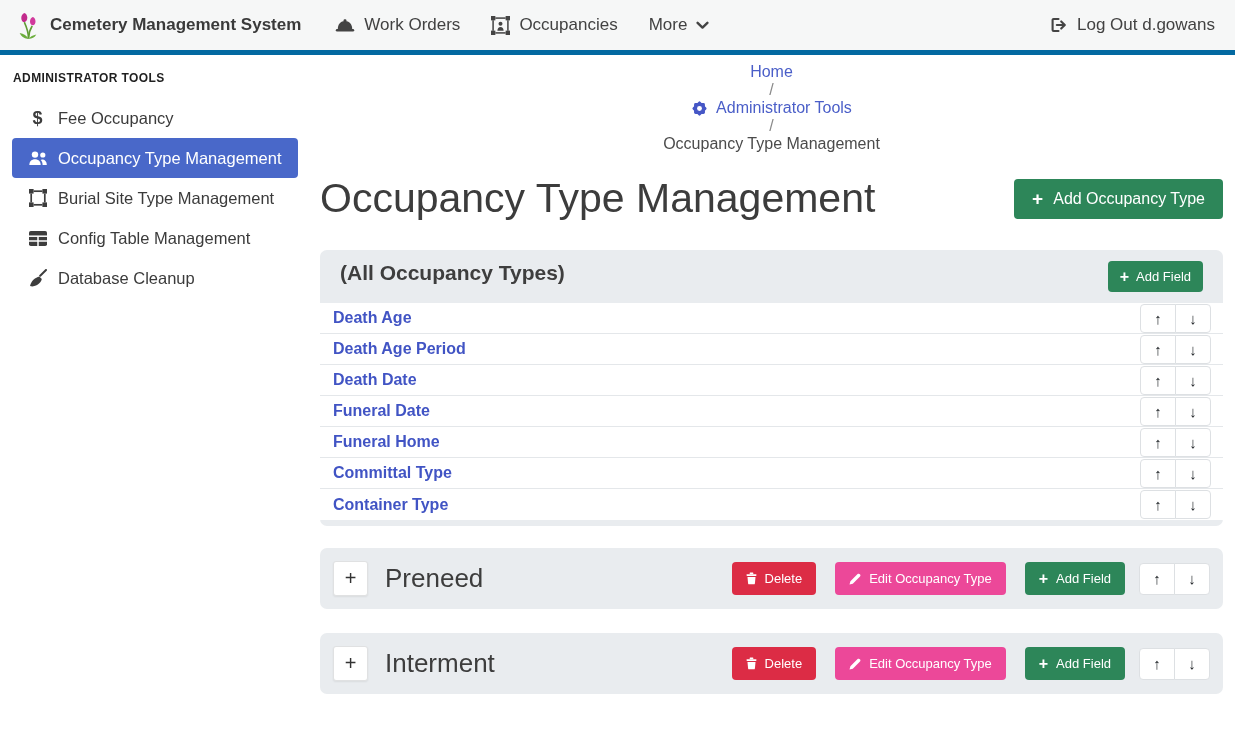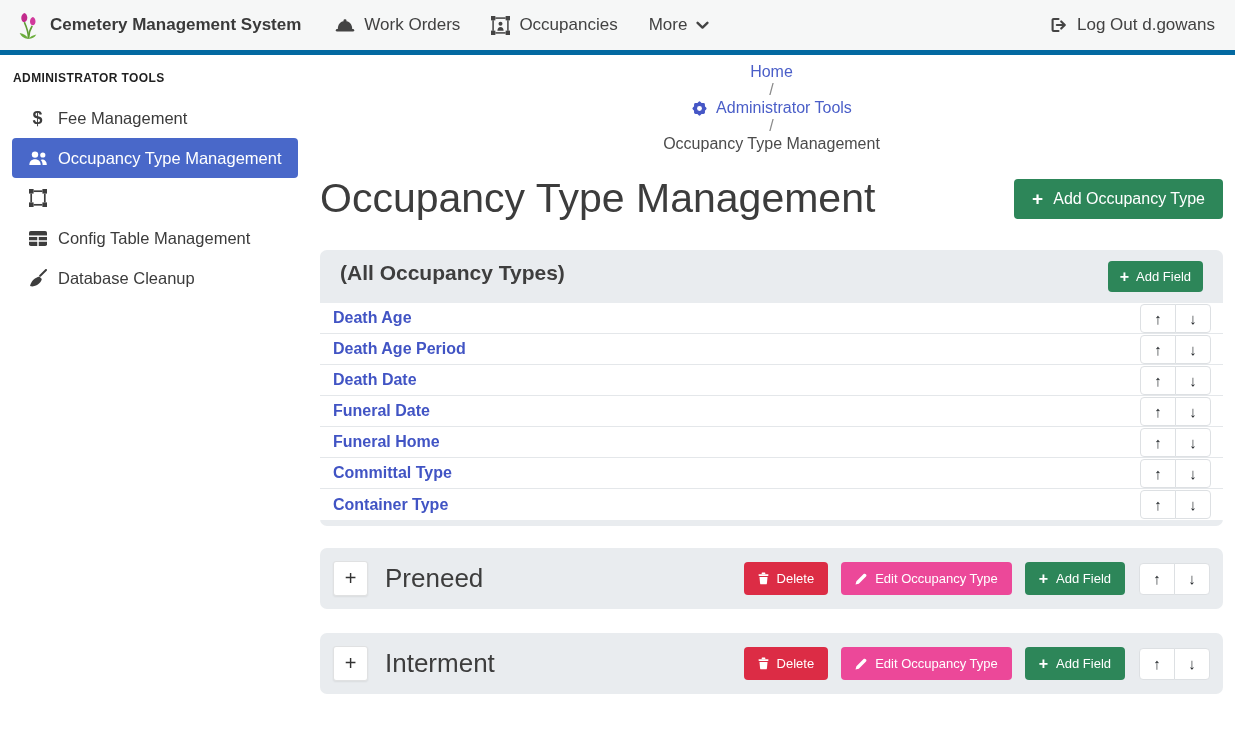--- a/index.html
+++ b/index.html
@@ -105,21 +105,21 @@
   .section + .section { margin-top: 24px; }
   .expand-btn {
     width: 35px; height: 35px; background: #ffffff;
     border: 1px solid #e0e1e2; border-radius: 3px;
     font-size: 20px; color: #333; cursor: pointer;
     display: flex; align-items: center; justify-content: center;
     box-shadow: 0 1px 2px rgba(0,0,0,0.07); font-family: inherit;
   }
   .section-title { font-size: 26px; color: #3d3d3d; margin-left: 17px; }
   .section-spacer { flex: 1; }
-  .section-buttons { display: flex; gap: 13px; align-items: center; }
+  .section-buttons { display: flex; gap: 19px; align-items: center; }
   .section .arrow-btn { width: 36px; height: 32px; }
   .section .arrow-group { margin-left: 14px; }
   .icn svg { display: block; }
 </style>
 </head>
 <body>
 
 <div class="navbar">
   <div class="brand">
     <span class="icn">
@@ -191,21 +191,21 @@
   </div>
 </div>
 
 <div class="content">
 
   <div class="sidebar">
     <div class="sidebar-heading">ADMINISTRATOR TOOLS</div>
 
     <div class="side-item">
       <span class="icn dollar">$</span>
-      <span>Fee Management</span>
+      <span>Fee Occupancy</span>
     </div>
 
     <div class="side-item active">
       <span class="icn">
         <svg width="20" height="16" viewBox="0 0 20 16" fill="currentColor">
           <circle cx="7" cy="4.6" r="3.2"></circle>
           <path d="M1.3 15 c0-3.6 2.5-5.7 5.7-5.7 s5.7 2.1 5.7 5.7 z"></path>
           <circle cx="14.8" cy="5" r="2.6"></circle>
           <path d="M13.9 9.6 c2.9 0 4.9 1.9 4.9 5.4 h-4.2 c0-2.2-0.6-4-1.9-5.1 z"></path>
         </svg>
@@ -223,20 +223,21 @@
             <rect x="13.4" y="13.4" width="4.6" height="4.6"></rect>
           </g>
           <g stroke="currentColor" stroke-width="1.7" fill="none">
             <line x1="4.6" y1="2.2" x2="13.4" y2="2.2"></line>
             <line x1="4.6" y1="15.8" x2="13.4" y2="15.8"></line>
             <line x1="2.2" y1="4.6" x2="2.2" y2="13.4"></line>
             <line x1="15.8" y1="4.6" x2="15.8" y2="13.4"></line>
           </g>
         </svg>
       </span>
+      <span>Burial Site Type Management</span>
     </div>
 
     <div class="side-item">
       <span class="icn">
         <svg width="18" height="15" viewBox="0 0 18 15">
           <rect x="0" y="0" width="18" height="15" rx="1.8" fill="currentColor"></rect>
           <g stroke="#ffffff" stroke-width="1.5">
             <line x1="0" y1="5.2" x2="18" y2="5.2"></line>
             <line x1="0" y1="10" x2="18" y2="10"></line>
             <line x1="9" y1="5.2" x2="9" y2="15"></line>

